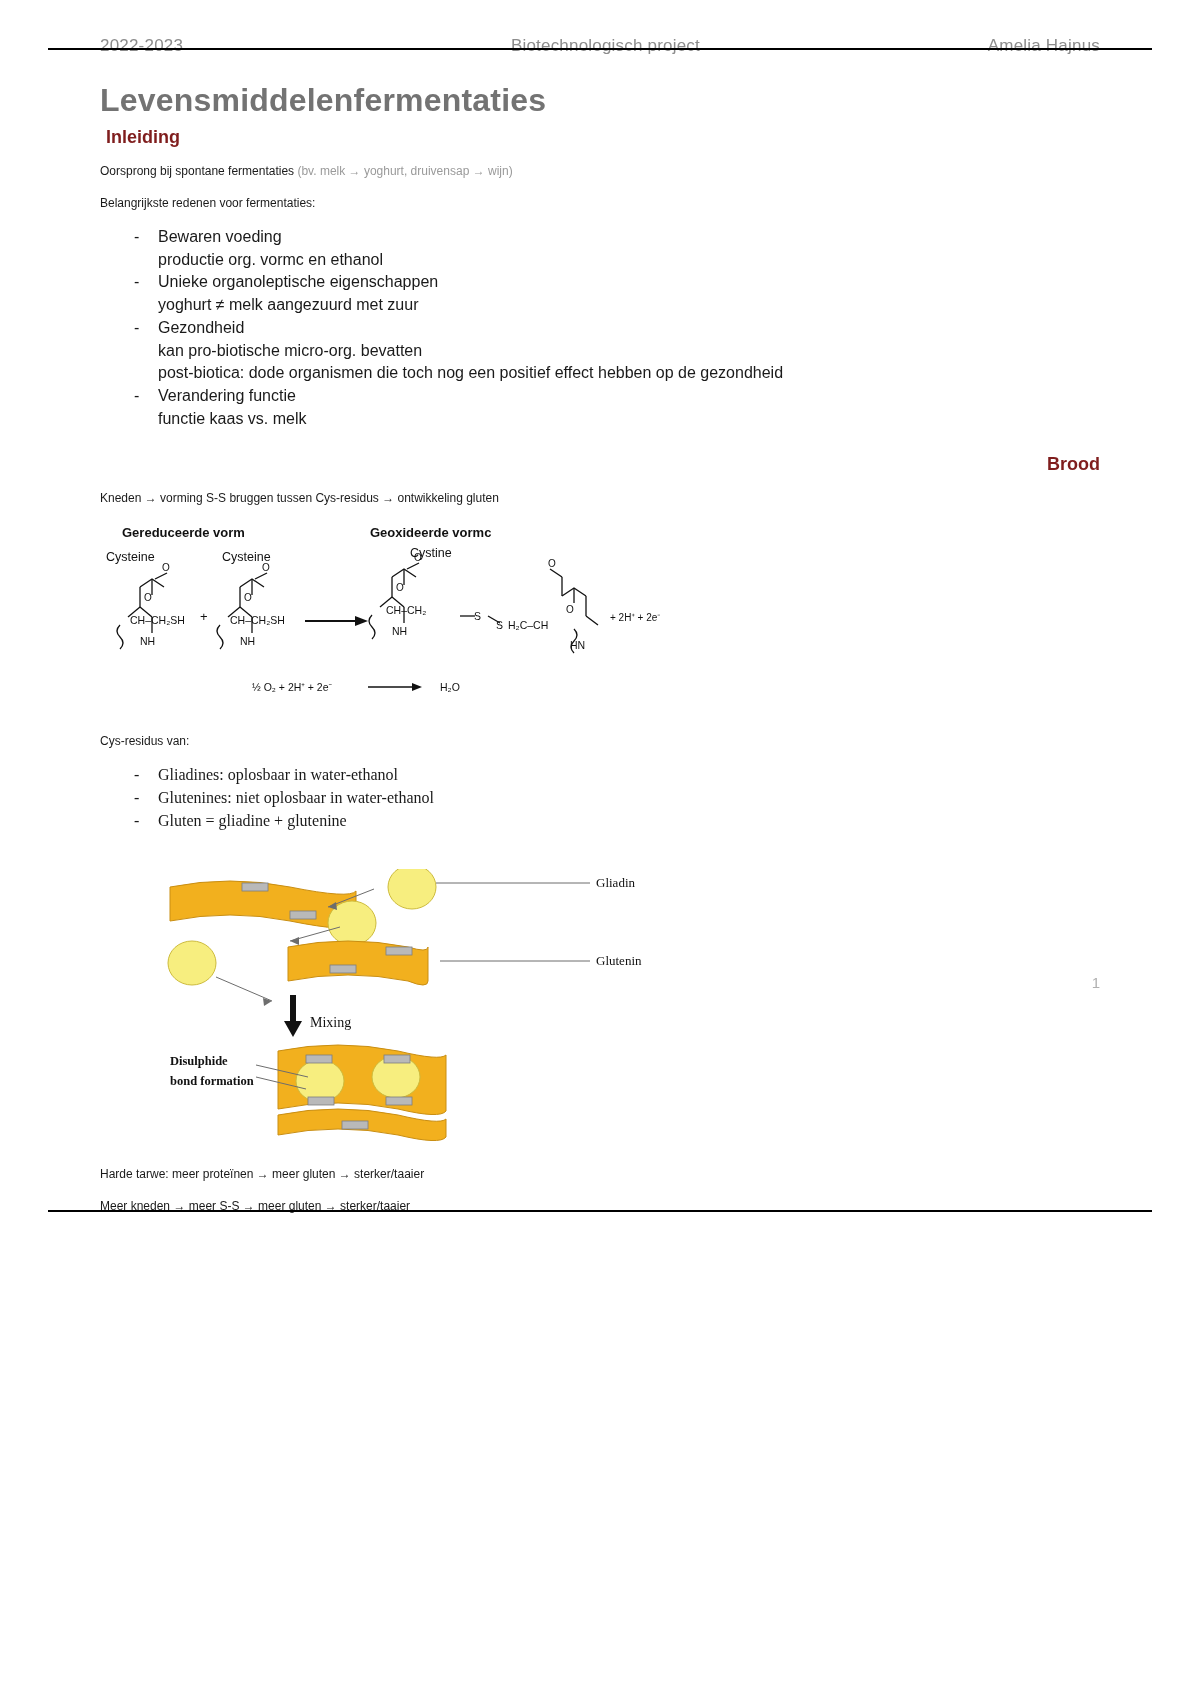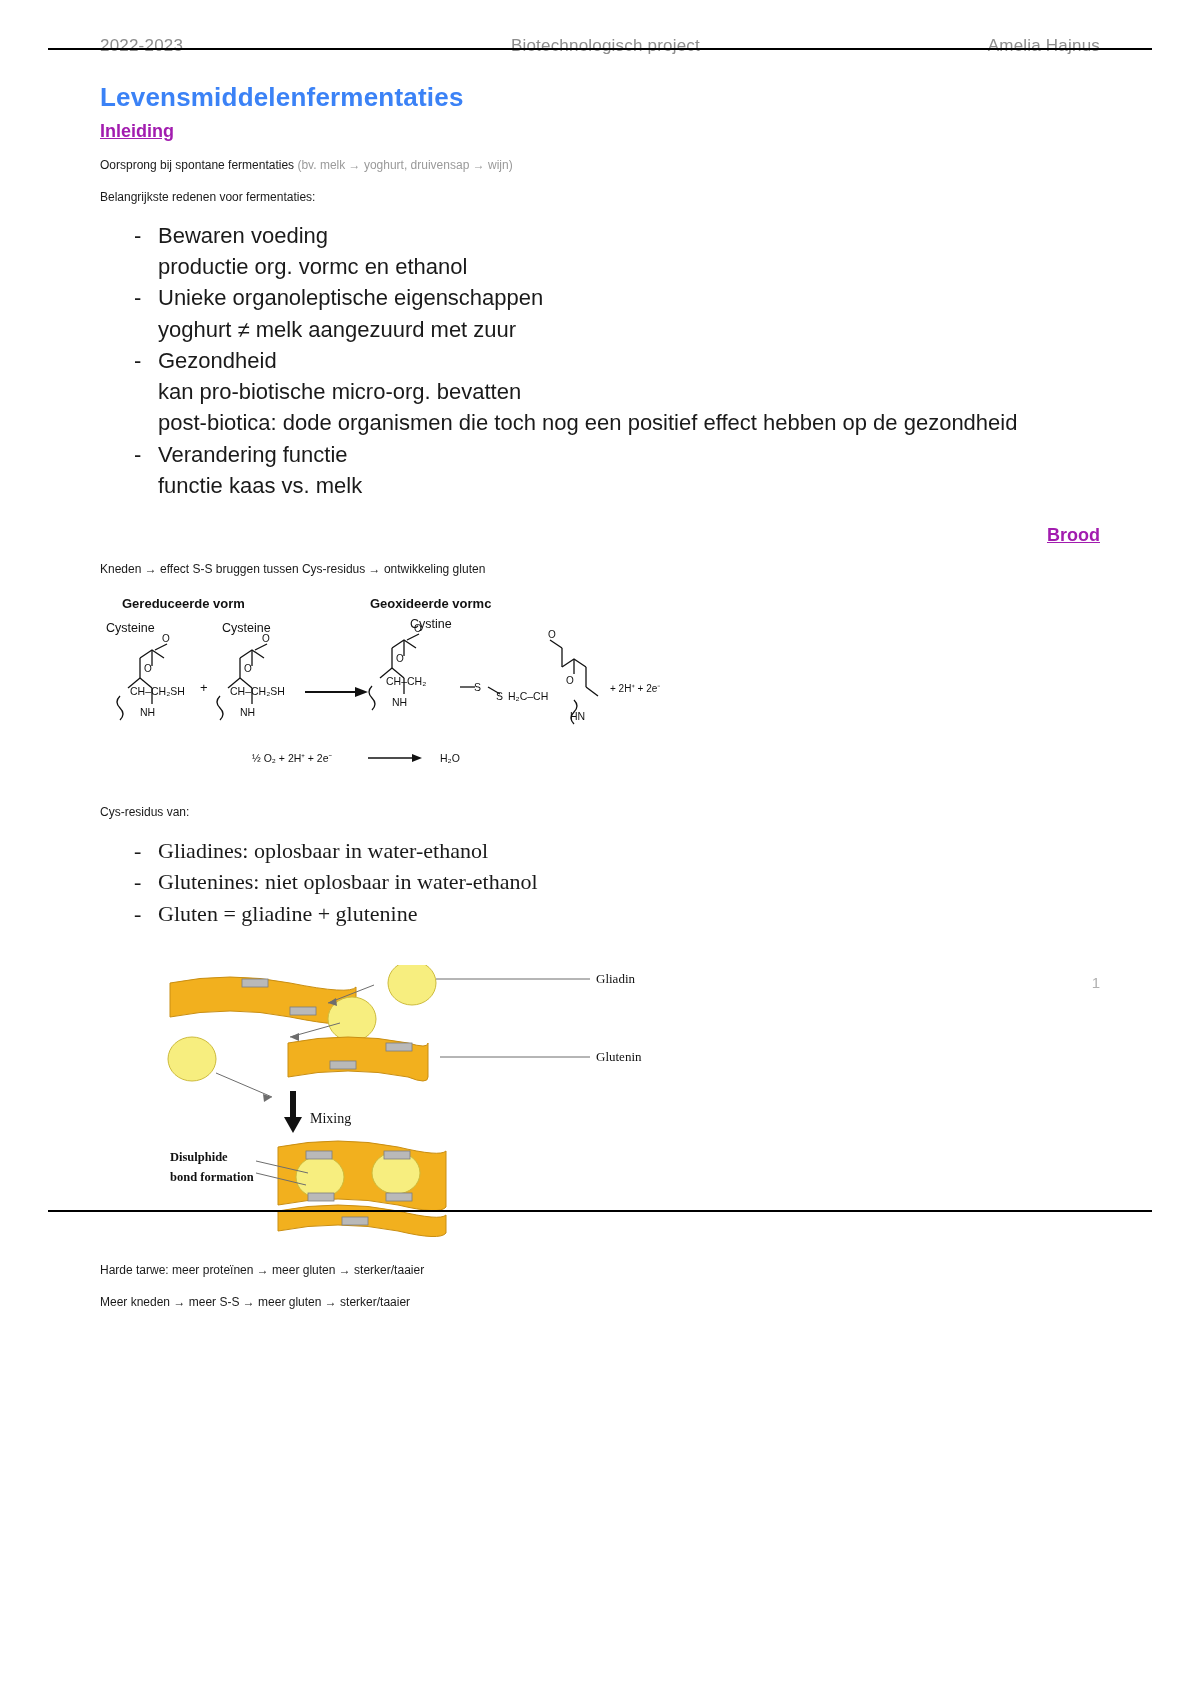--- a/index.html
+++ b/index.html
@@ -45,45 +45,44 @@
     padding-top: 36px;
     color: #8c8c8c;
     font-size: 17px;
     letter-spacing: 0.2px;
   }
   .header .center { margin-left: 40px; }
   .content {
     padding-top: 26px;
   }
   h1.title {
-    color: #3b82f6;
-    font-size: 26px;
+    color: #737373;
+    font-size: 32px;
     font-weight: bold;
     margin: 0 0 6px 0;
     letter-spacing: 0.2px;
   }
   h2.sub {
-    color: #a21caf;
+    color: #7f1d1d;
     font-size: 18px;
     font-weight: bold;
-    margin: 8px 0 14px 0;
-    text-decoration: underline;
+    margin: 8px 0 14px 6px;
   }
   h2.sub.spaced { margin-top: 24px; text-align: right; }
   p.body {
     font-size: 12px;
     line-height: 1.5;
     margin: 0 0 14px 0;
   }
   .muted { color: #9a9a9a; }
   ul.dash {
     list-style: none;
     margin: 0 0 12px 0;
     padding: 0 0 0 30px;
-    font-size: 22px;
+    font-size: 16px;
     line-height: 1.42;
   }
   ul.dash > li {
     position: relative;
     padding-left: 28px;
     margin-bottom: 0px;
   }
   ul.dash > li::before {
     content: "-";
     position: absolute;
@@ -148,21 +147,21 @@
         <span class="sub-line">post-biotica: dode organismen die toch nog een positief effect hebben op de gezondheid</span>
       </li>
       <li>
         <span>Verandering functie</span>
         <span class="sub-line">functie kaas vs. melk</span>
       </li>
     </ul>
 
     <h2 class="sub spaced">Brood</h2>
 
-    <p class="body">Kneden → effect S-S bruggen tussen Cys-residus → ontwikkeling gluten</p>
+    <p class="body">Kneden → vorming S-S bruggen tussen Cys-residus → ontwikkeling gluten</p>
 
     <div class="fig">
       <svg width="560" height="205" viewBox="0 0 560 205" xmlns="http://www.w3.org/2000/svg" font-family="Liberation Sans, sans-serif" fill="#111">
 
         <text x="22" y="16" font-size="13" font-weight="bold">Gereduceerde vorm</text>
         <text x="270" y="16" font-size="13" font-weight="bold">Geoxideerde vormc</text>
         <text x="6" y="40" font-size="12.5">Cysteine</text>
         <text x="122" y="40" font-size="12.5">Cysteine</text>
         <text x="310" y="36" font-size="12.5">Cystine</text>
 

